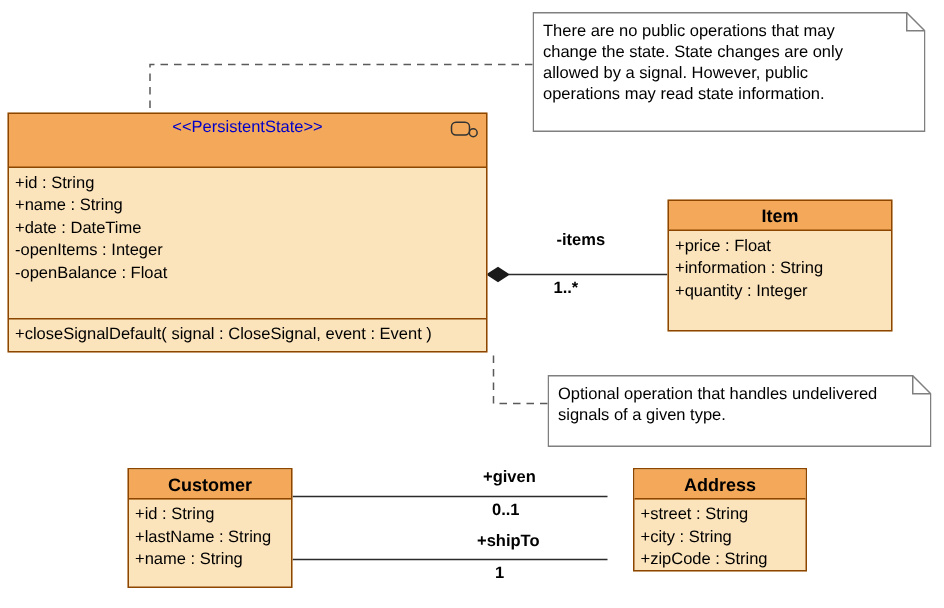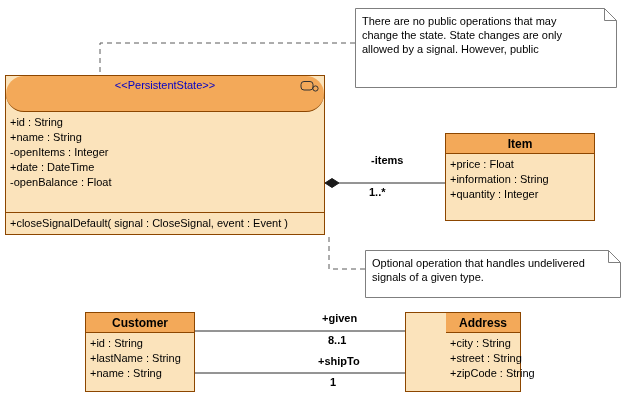--- a/index.html
+++ b/index.html
@@ -57,32 +57,32 @@
   <svg id="connectors" width="629" height="405">
     <path d="M355,43 H100 V74" fill="none" stroke="var(--dash)" stroke-dasharray="5,4"></path>
     <path d="M365,269 H329 V236" fill="none" stroke="var(--dash)" stroke-dasharray="5,4"></path>
     <line x1="339" y1="183" x2="445" y2="183" stroke="var(--line)"></line>
     <polygon points="325,183 332,178.5 339,183 332,187.5" fill="#1a1a1a" stroke="#1a1a1a"></polygon>
     <line x1="195" y1="331" x2="405" y2="331" stroke="var(--line)"></line>
     <line x1="195" y1="373" x2="405" y2="373" stroke="var(--line)"></line>
   </svg>
 
   <div class="uml-class" style="left:5px; top:75px; width:320px; height:160px;">
-    <div class="class-header" style="height:36px;border-radius:18px;">
+    <div class="class-header" style="height:36px;">
       <div class="stereotype">&lt;&lt;PersistentState&gt;&gt;</div>
       <svg class="state-icon" width="19" height="13" viewBox="0 0 19 13">
         <rect x="1" y="1.5" width="12" height="8.5" rx="3" fill="none" stroke="#333"></rect>
         <circle cx="15.5" cy="8.5" r="2.6" fill="none" stroke="#333"></circle>
       </svg>
     </div>
     <div class="compartment attrs" style="height:100px;">
       <div class="member">+id : String</div>
       <div class="member">+name : String</div>
+      <div class="member">+date : DateTime</div>
       <div class="member">-openItems : Integer</div>
-      <div class="member">+date : DateTime</div>
       <div class="member">-openBalance : Float</div>
     </div>
     <div class="compartment ops" style="height:22px;">
       <div class="member">+closeSignalDefault( signal : CloseSignal, event : Event )</div>
     </div>
   </div>
 
   <div class="uml-class" style="left:445px; top:133px; width:150px; height:88px;">
     <div class="class-header" style="height:20px;">
       <div class="class-name">Item</div>
@@ -98,56 +98,57 @@
     <div class="class-header" style="height:20px;">
       <div class="class-name">Customer</div>
     </div>
     <div class="compartment attrs">
       <div class="member">+id : String</div>
       <div class="member">+lastName : String</div>
       <div class="member">+name : String</div>
     </div>
   </div>
 
-  <div class="uml-class" style="left:405px; top:312px; width:116px; height:80px;padding-left:40px;">
+  <div class="uml-class" style="left:422px; top:312px; width:116px; height:69px;">
     <div class="class-header" style="height:20px;">
       <div class="class-name">Address</div>
     </div>
     <div class="compartment attrs">
+      <div class="member">+street : String</div>
       <div class="member">+city : String</div>
-      <div class="member">+street : String</div>
       <div class="member">+zipCode : String</div>
     </div>
   </div>
 
   <div class="note" style="left:355px; top:8px; width:262px; height:60px;">
     <svg class="note-bg" width="262" height="80">
       <polygon points="0.5,0.5 249.5,0.5 261.5,12.5 261.5,79.5 0.5,79.5" fill="#ffffff" stroke="var(--notebrd)"></polygon>
       <polyline points="249.5,0.5 249.5,12.5 261.5,12.5" fill="none" stroke="var(--notebrd)"></polyline>
     </svg>
     <div class="note-text">
       <div>There are no public operations that may</div>
       <div>change the state. State changes are only</div>
       <div>allowed by a signal. However, public</div>
+      <div>operations may read state information.</div>
     </div>
   </div>
 
   <div class="note" style="left:365px; top:250px; width:256px; height:48px;">
     <svg class="note-bg" width="256" height="48">
       <polygon points="0.5,0.5 243.5,0.5 255.5,12.5 255.5,47.5 0.5,47.5" fill="#ffffff" stroke="var(--notebrd)"></polygon>
       <polyline points="243.5,0.5 243.5,12.5 255.5,12.5" fill="none" stroke="var(--notebrd)"></polyline>
     </svg>
     <div class="note-text">
       <div>Optional operation that handles undelivered</div>
       <div>signals of a given type.</div>
     </div>
   </div>
 
   <div class="edge-label" style="left:371px; top:154px;">-items</div>
   <div class="edge-label" style="left:369px; top:186px;">1..*</div>
 
   <div class="edge-label" style="left:322px; top:312px;">+given</div>
-  <div class="edge-label" style="left:328px; top:334px;">8..1</div>
+  <div class="edge-label" style="left:328px; top:334px;">0..1</div>
 
   <div class="edge-label" style="left:318px; top:355px;">+shipTo</div>
   <div class="edge-label" style="left:330px; top:376px;">1</div>
 
 </div>
 
 </body></html>

